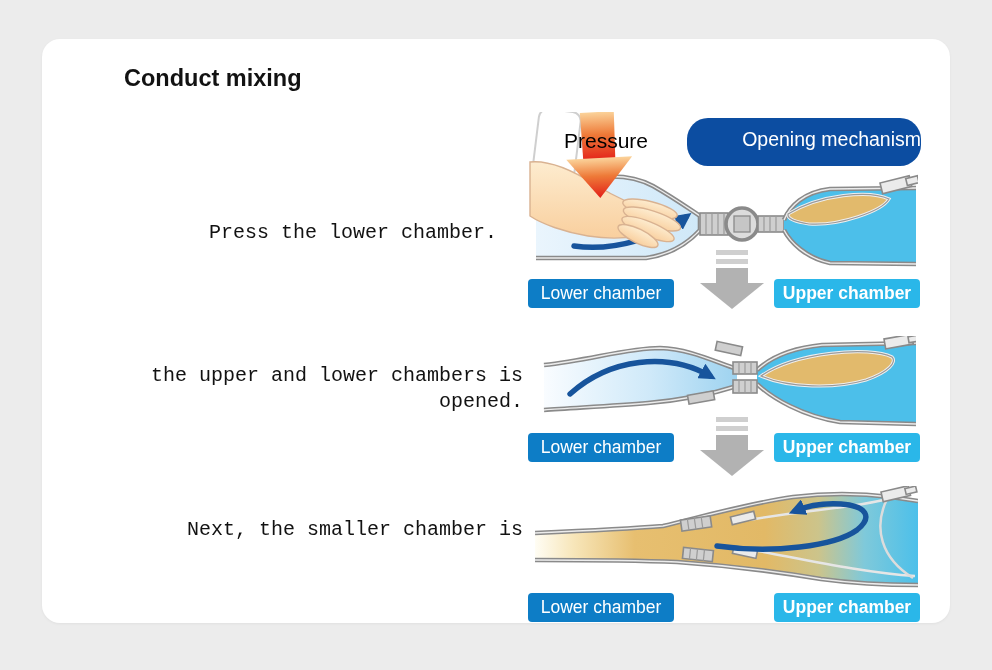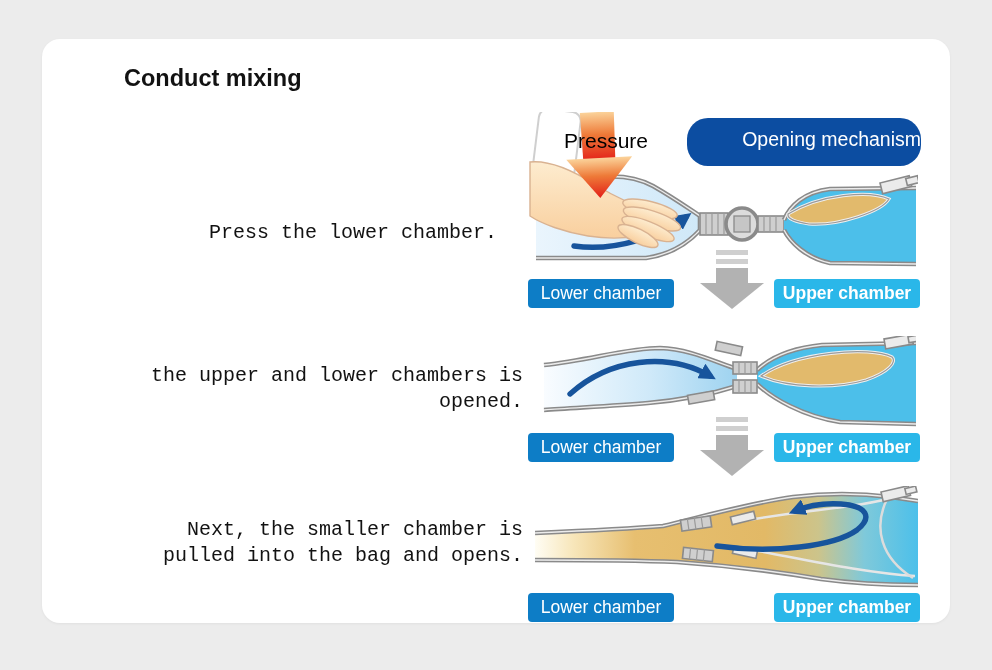--- a/index.html
+++ b/index.html
@@ -52,21 +52,20 @@
   <div class="abs badge">Opening mechanism</div>
 
   <div class="abs caption cap1">
     <span>Press the lower chamber.</span>
   </div>
   <div class="abs caption cap2">
     <span>the upper and lower chambers is opened.</span>
   </div>
   <div class="abs caption cap3">
     <span>Next, the smaller chamber is</span>
-    <span>pulled into the bag and opens.</span>
   </div>
 
   <svg class="abs" style="left:528px;top:112px;" width="390" height="162" viewBox="0 0 390 162">
     <defs>
       <linearGradient id="gradRed" x1="0" y1="0" x2="0" y2="1">
         <stop offset="0" stop-color="#fbd39a"></stop>
           <stop offset="0.45" stop-color="#ee7a38"></stop>
           <stop offset="1" stop-color="#e31e18"></stop>
       </linearGradient>
       <linearGradient id="gradSkin" x1="0" y1="0" x2="0" y2="1">

